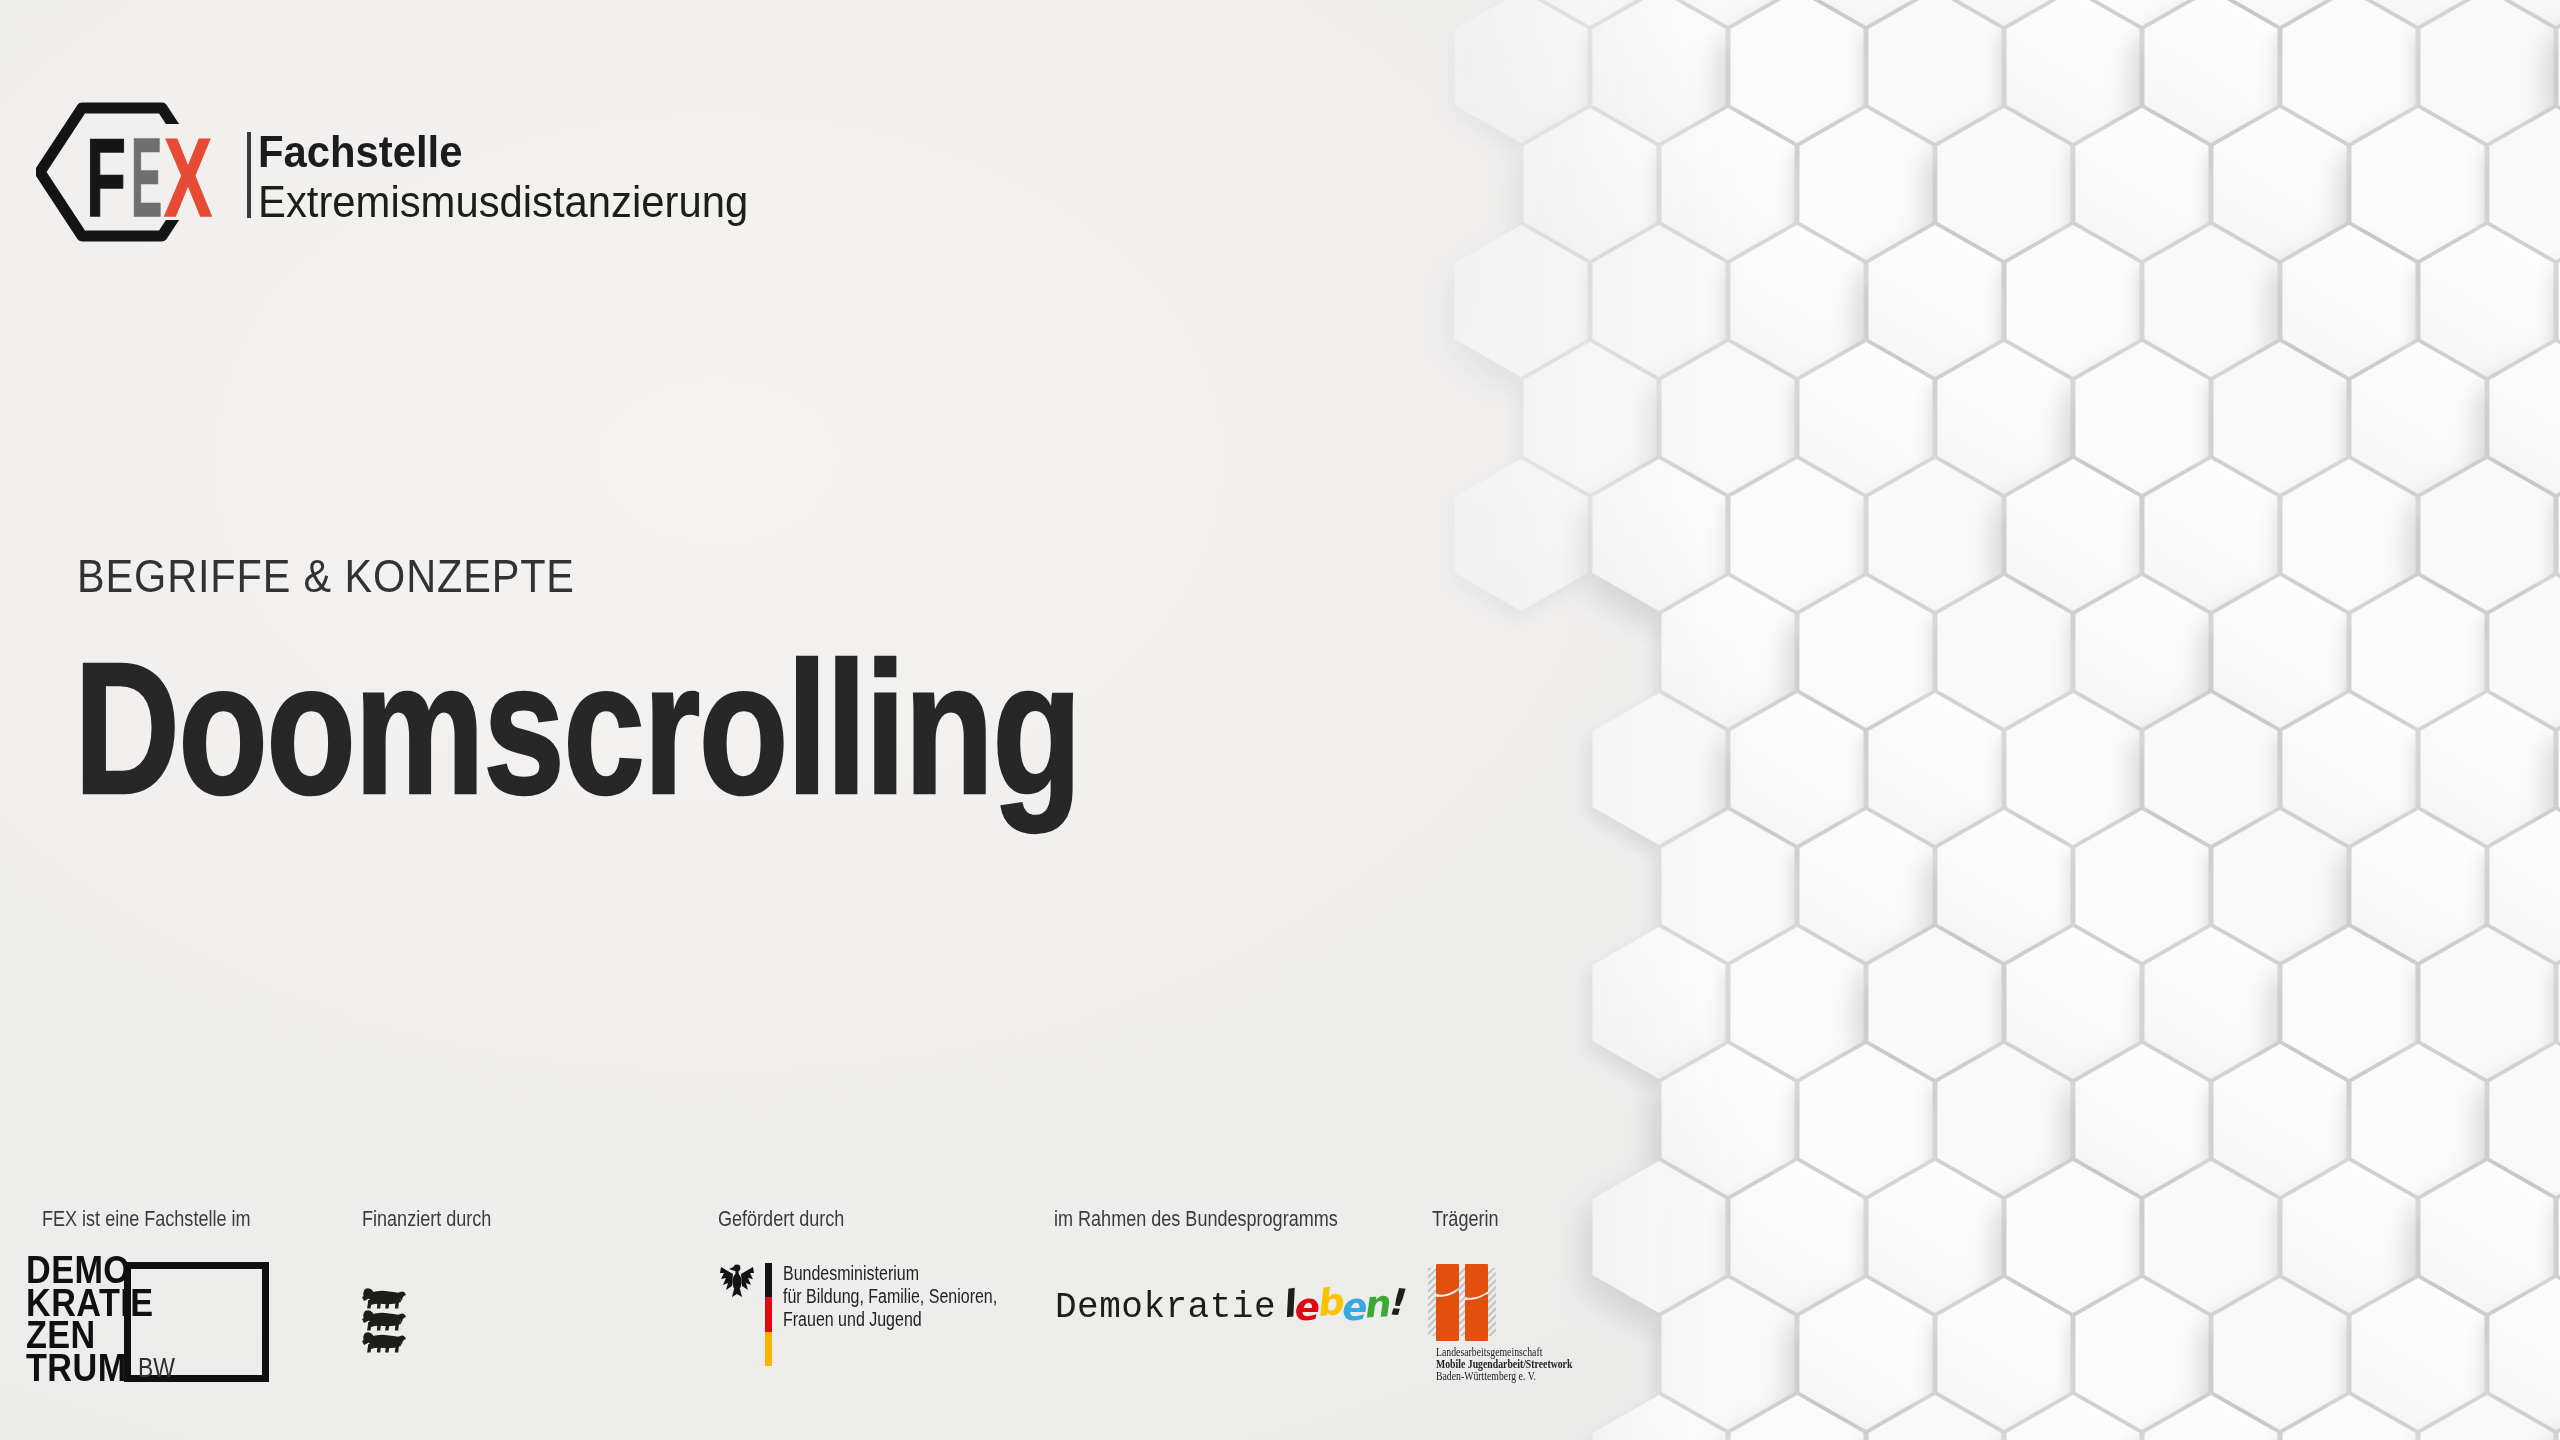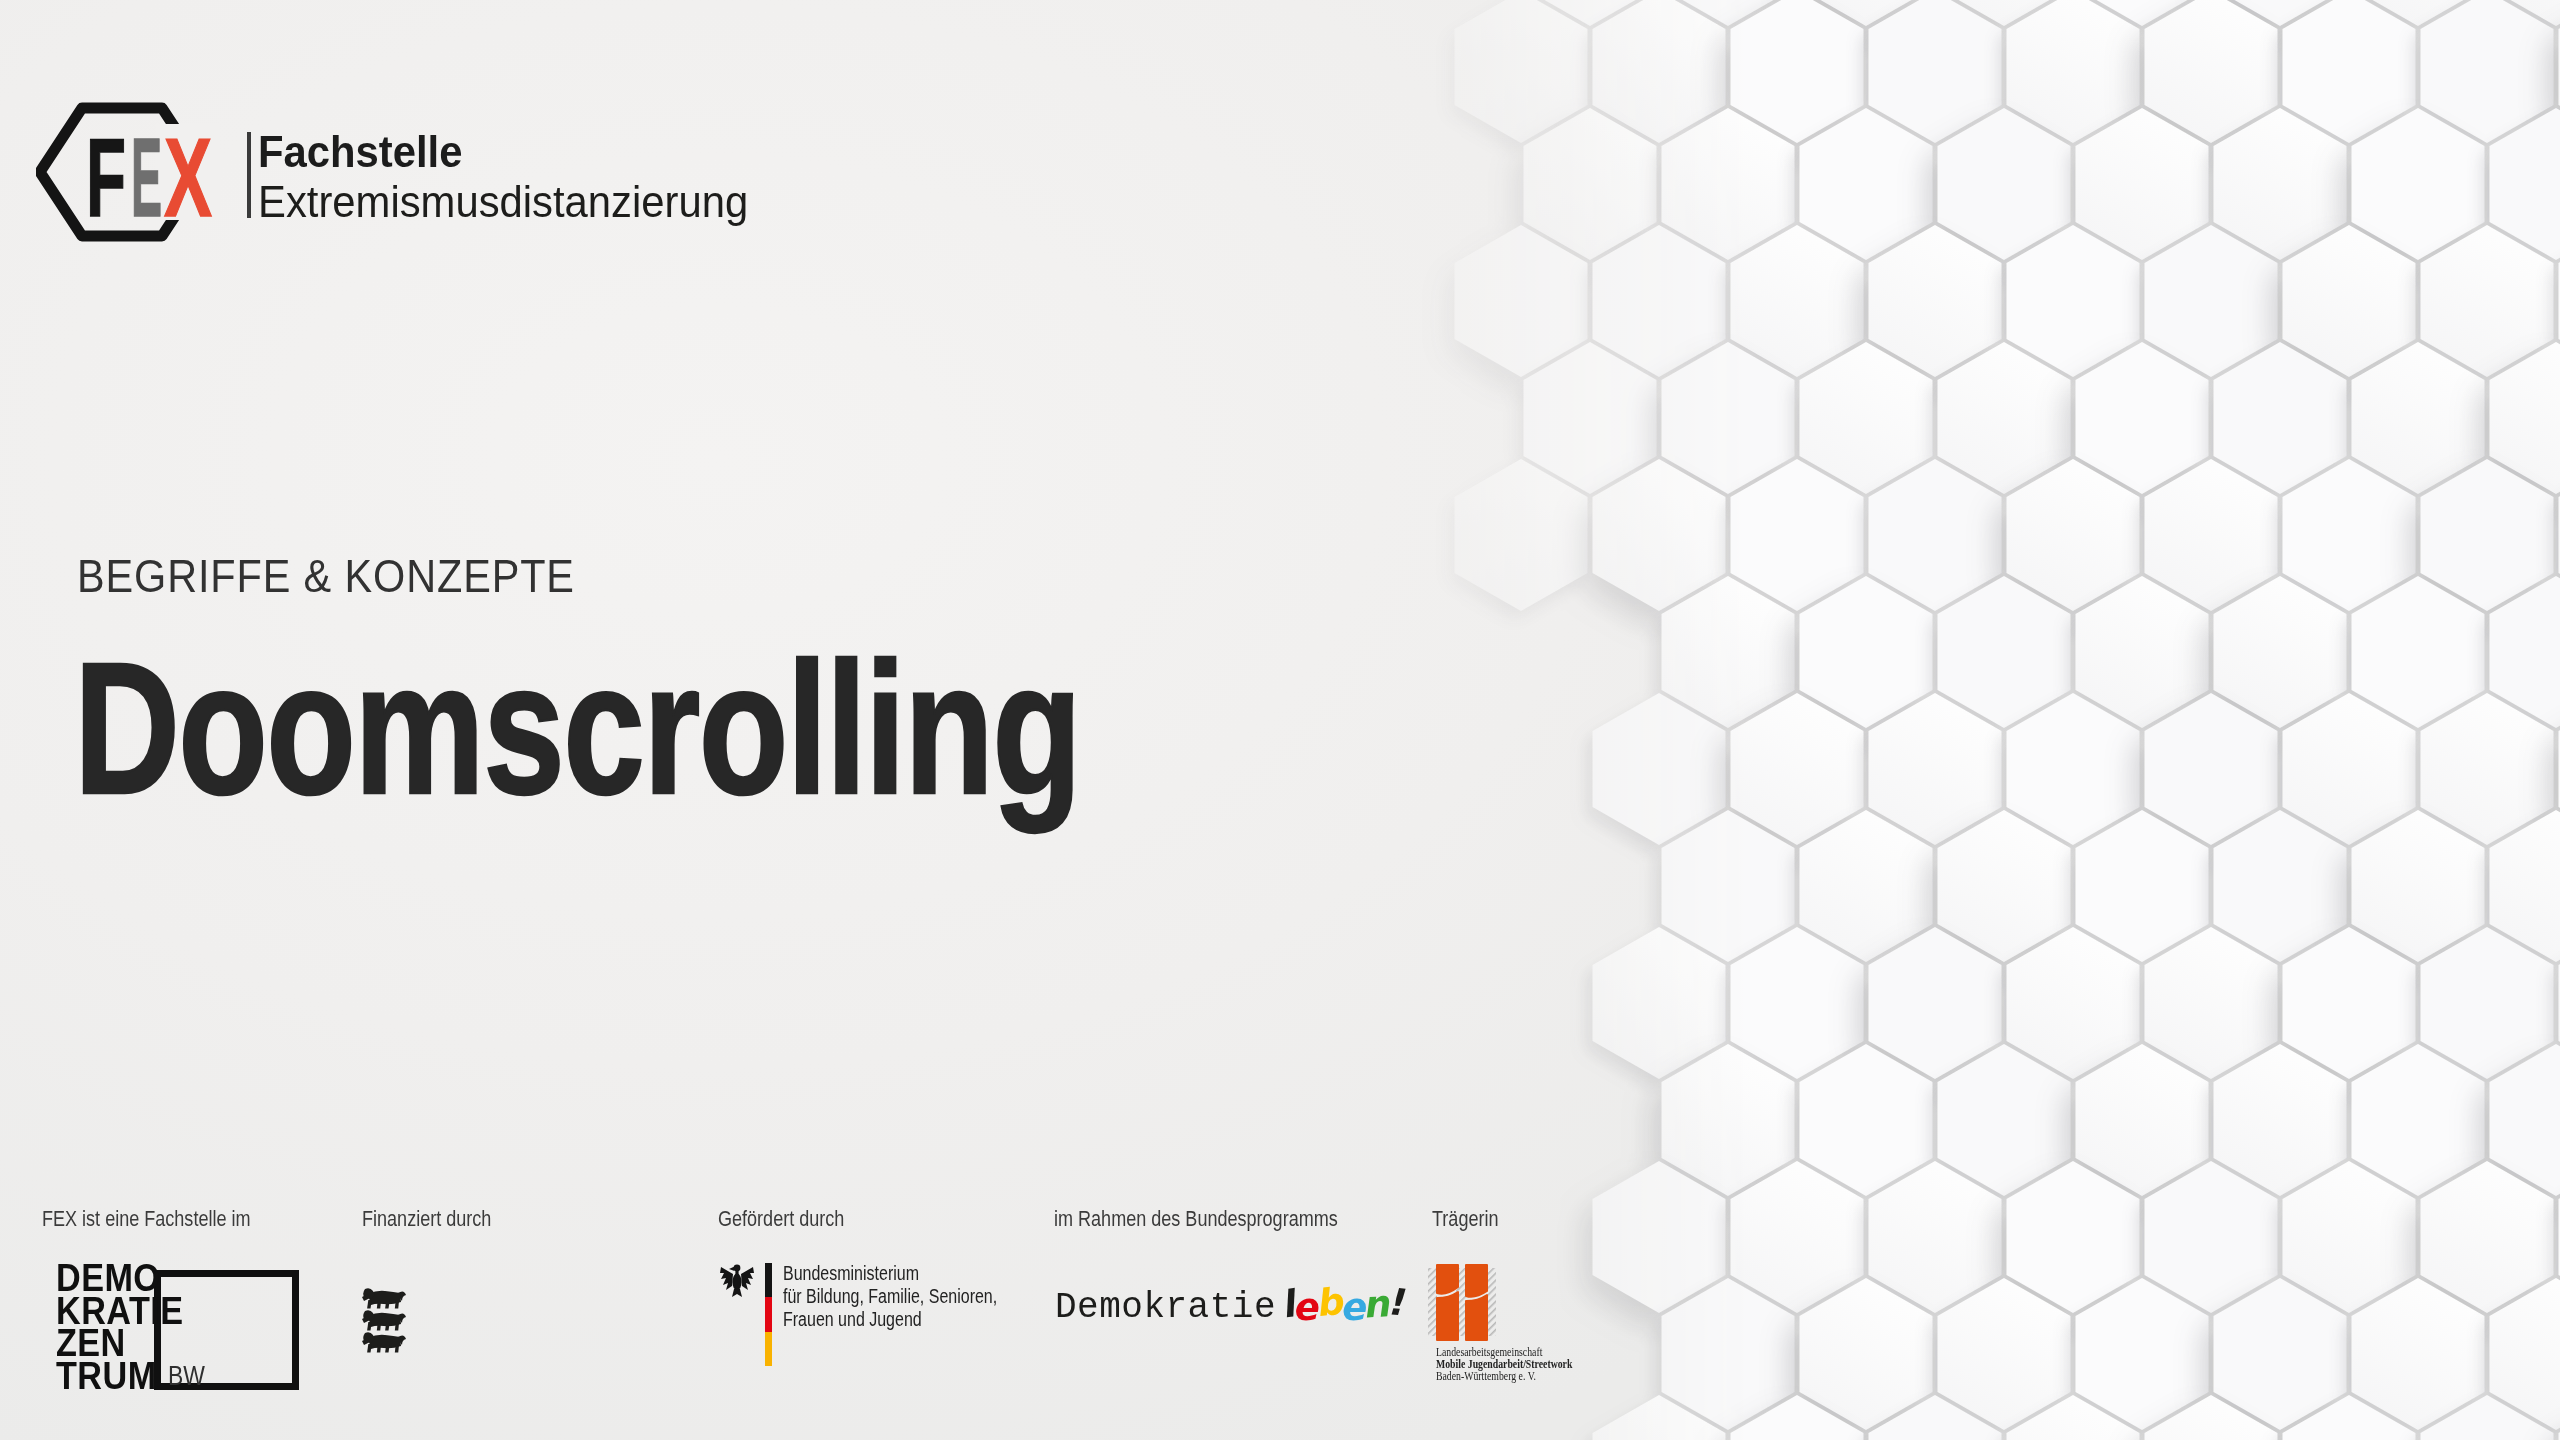--- a/index.html
+++ b/index.html
@@ -28,21 +28,21 @@
   .kicker{left:77px;top:549px;font-size:46px;font-weight:400;color:#323232;letter-spacing:1px;transform:scaleX(.90);transform-origin:left top;}
   .title{left:74px;top:620px;font-size:188px;font-weight:700;color:#272727;letter-spacing:-2px;
          transform:scaleX(.78);transform-origin:left top;-webkit-text-stroke:2.5px #272727;}
 
   
   .cap{font-size:22px;color:#3b3b3b;transform:scaleX(.82);transform-origin:left top;}
   .cap1{left:42px;top:1206px;}  .cap2{left:362px;top:1206px;}  .cap3{left:718px;top:1206px;}
   .cap4{left:1054px;top:1206px;} .cap5{left:1432px;top:1206px;}
 
   
-  .dz{left:56px;top:1254px;width:260px;height:136px;margin-top:8px;}
+  .dz{left:26px;top:1254px;width:260px;height:136px;}
   .dz-rect{position:absolute;left:98px;top:8px;width:145px;height:120px;border:7px solid #101010;box-sizing:border-box;}
   .dz-lines{position:absolute;left:0;top:0;}
   .dzline{font-size:38px;font-weight:800;line-height:32.5px;color:#101010;transform:scaleX(.9);transform-origin:left top;letter-spacing:.5px;}
   .dz-bw{position:absolute;left:112px;top:99px;font-size:27px;font-weight:400;color:#2f2f2f;transform:scaleX(.85);transform-origin:left top;}
 
   
   .minblk{left:362px;top:1282px;width:360px;height:80px;}
   .lions{position:absolute;left:0;top:6px;}
   .mintxt{position:absolute;left:66px;top:2px;}
   .minline{font-size:20px;font-weight:700;line-height:22.5px;color:#1f1f1f;transform:scaleX(.85);transform-origin:left top;}

